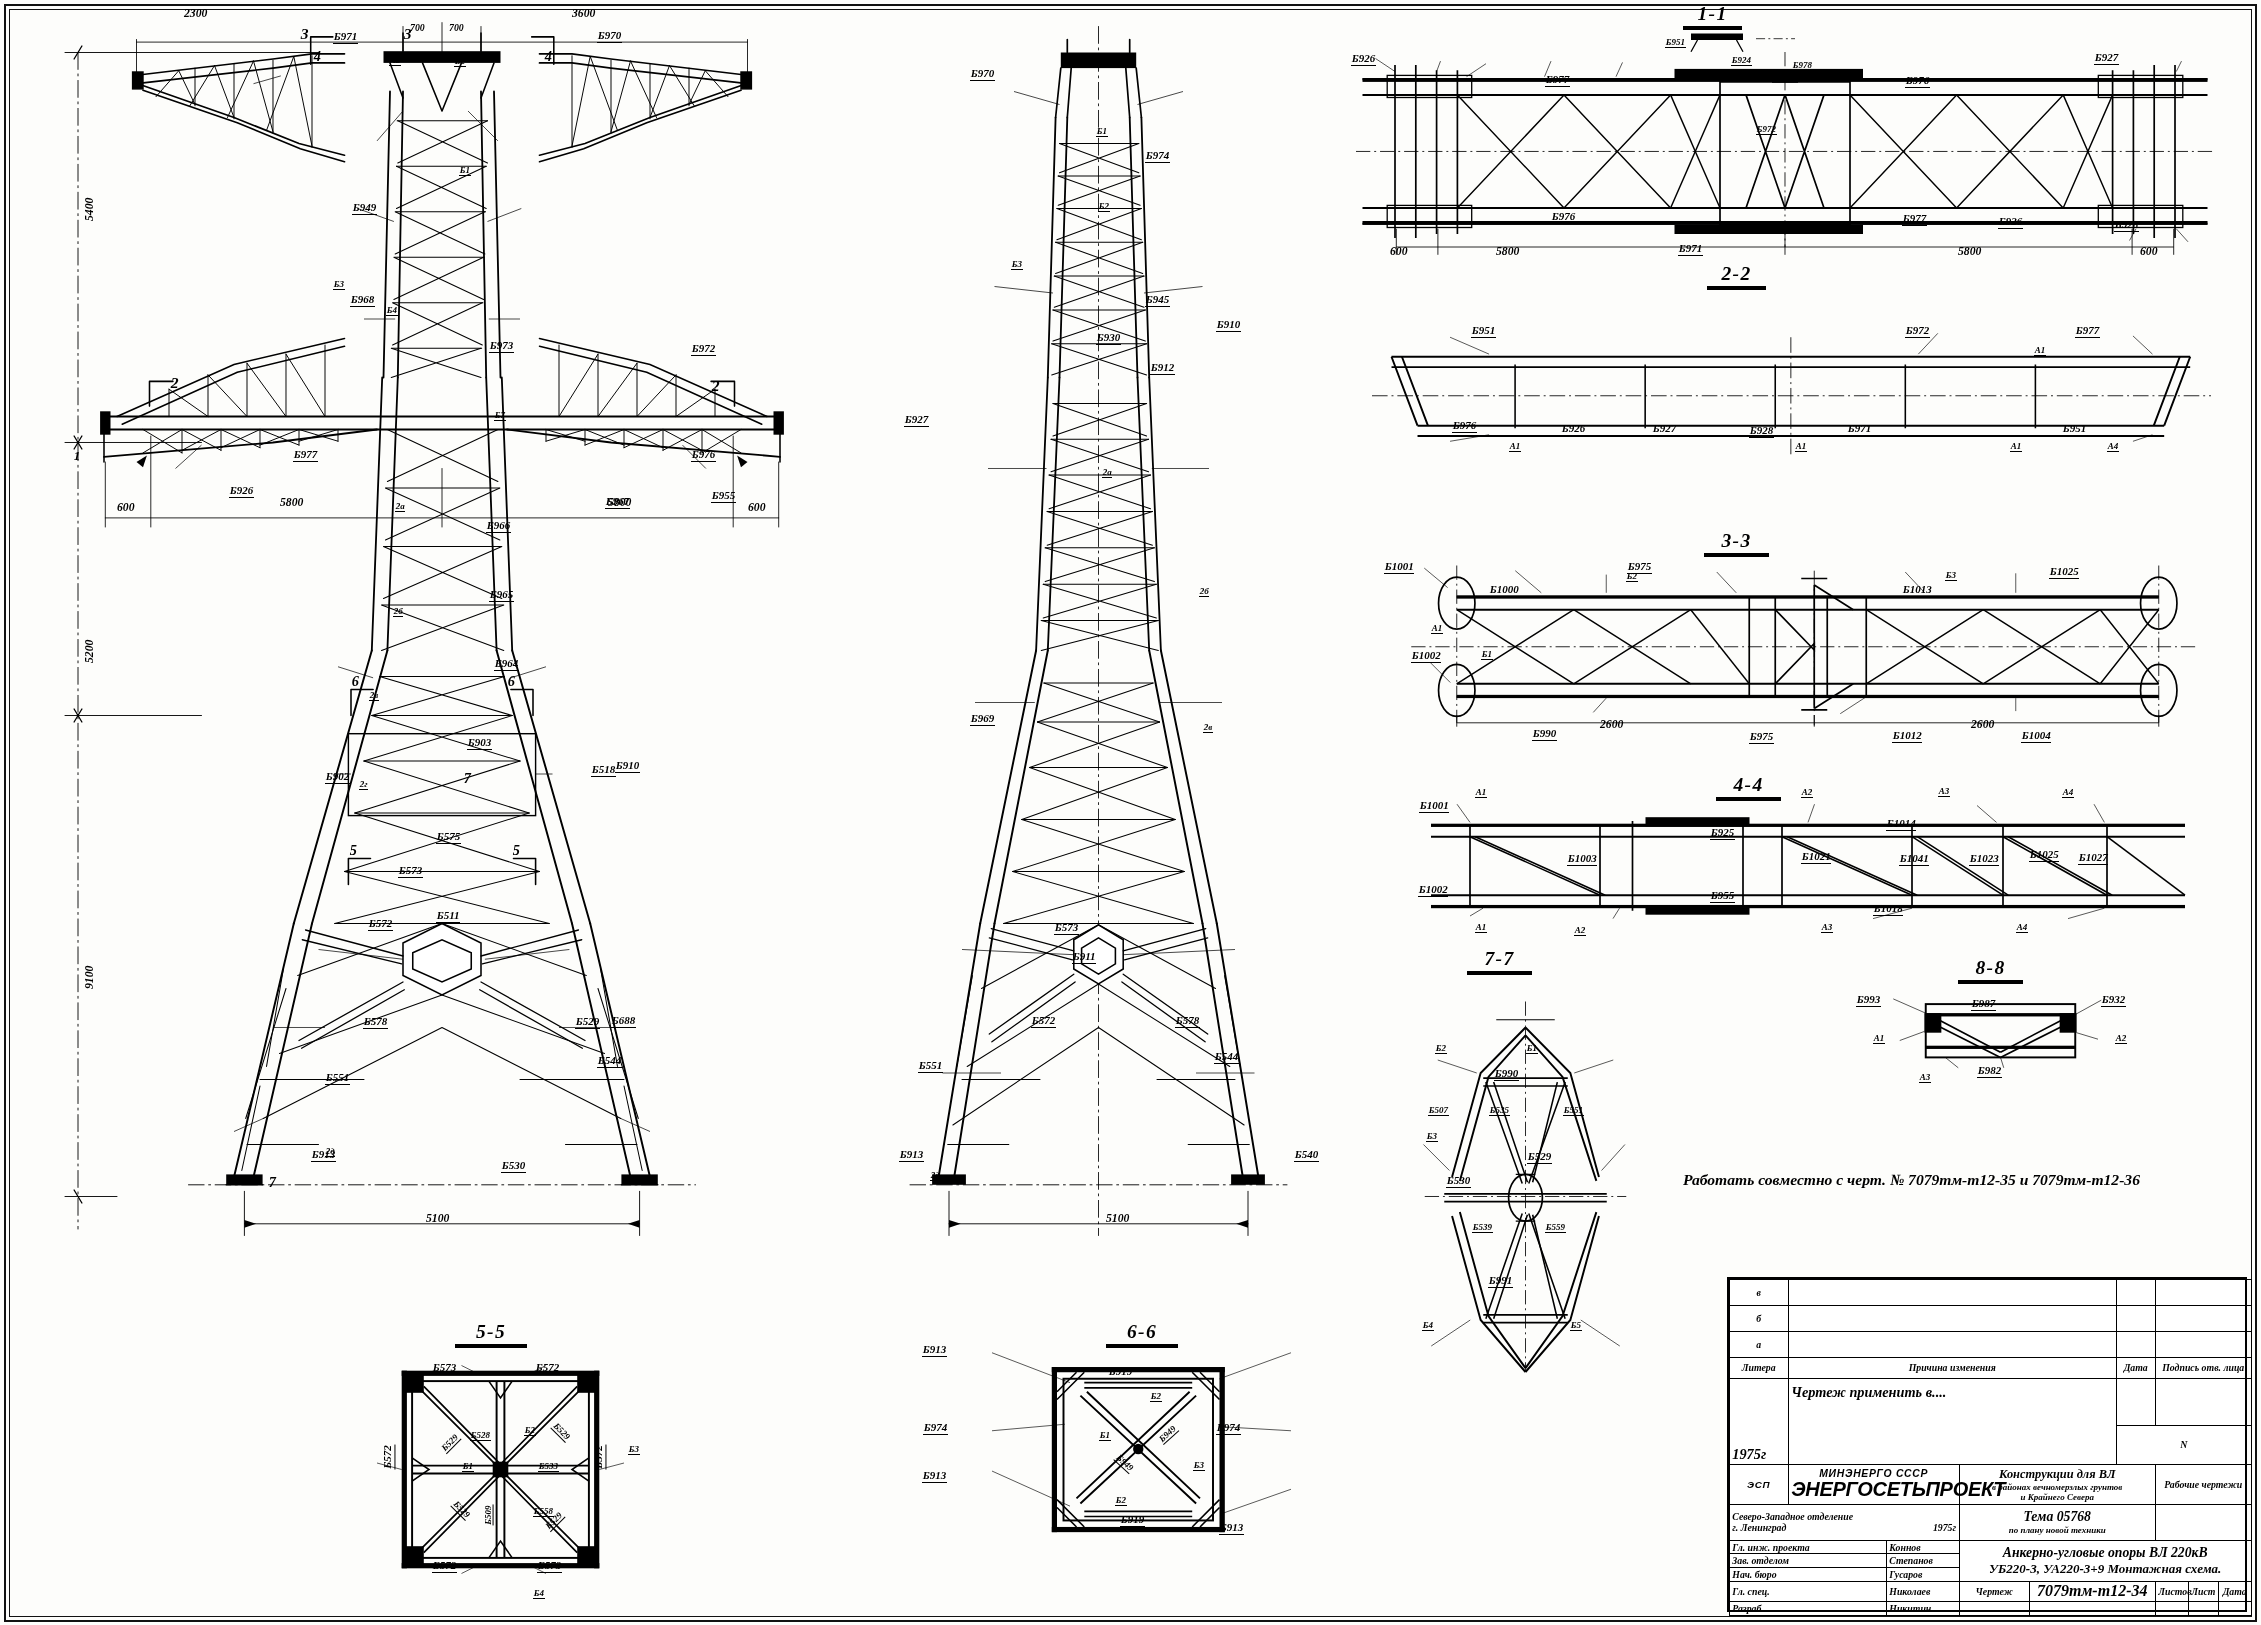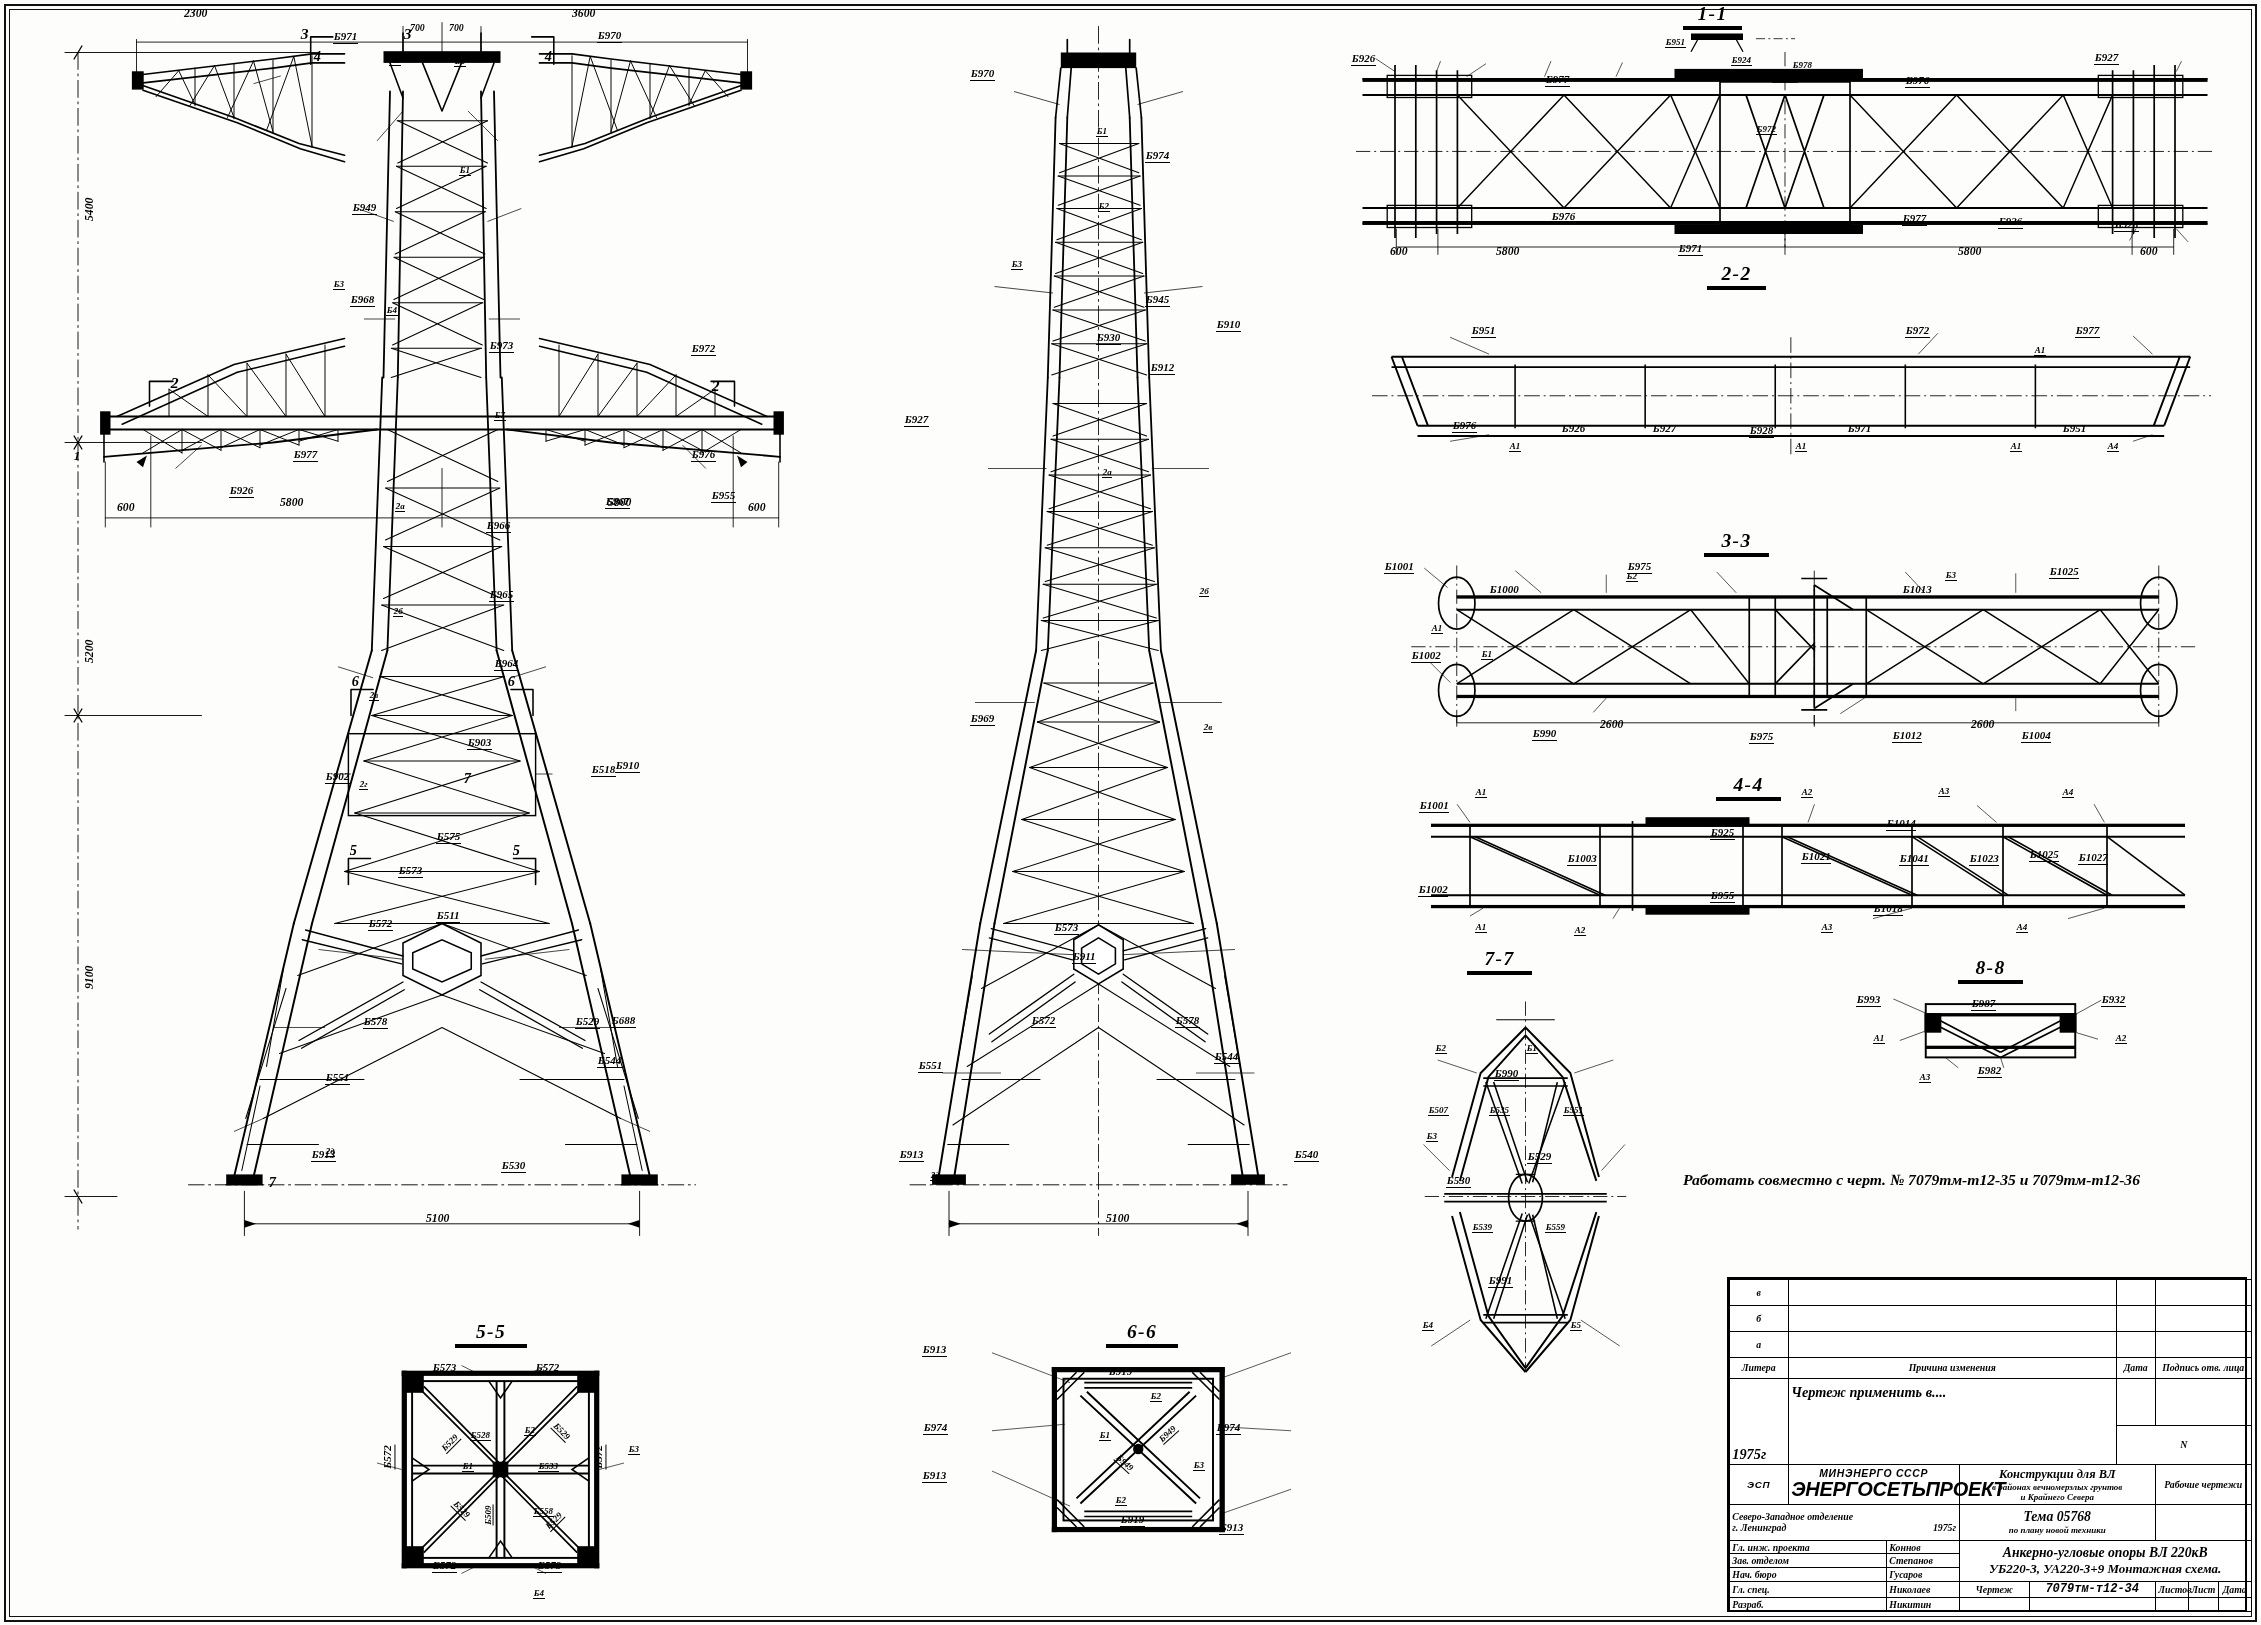--- a/index.html
+++ b/index.html
@@ -1287,21 +1287,21 @@
         <td class="tb-sig">Степанов</td>
       </tr>
       <tr style="height:13.7px;">
         <td colspan="2" class="tb-sig">Нач. бюро</td>
         <td class="tb-sig">Гусаров</td>
       </tr>
       <tr style="height:13.7px;">
         <td colspan="2" class="tb-sig">Гл. спец.</td>
         <td class="tb-sig">Николаев</td>
         <td class="tb-sig tb-ctr">Чертеж</td>
-        <td colspan="3" class="tb-ctr" style="font-size:12px;font-family:Liberation Mono, monospace;">7079тм-т12-34</td>
+        <td colspan="3" class="tb-ctr" style="font-size:16px;">7079тм-т12-34</td>
         <td class="tb-sig tb-ctr">Листов</td>
         <td class="tb-sig tb-ctr">Лист</td>
         <td class="tb-sig tb-ctr">Дата</td>
       </tr>
       <tr style="height:13.7px;">
         <td colspan="2" class="tb-sig">Разраб.</td>
         <td class="tb-sig">Никитин</td>
         <td></td>
         <td colspan="3"></td>
         <td></td>

